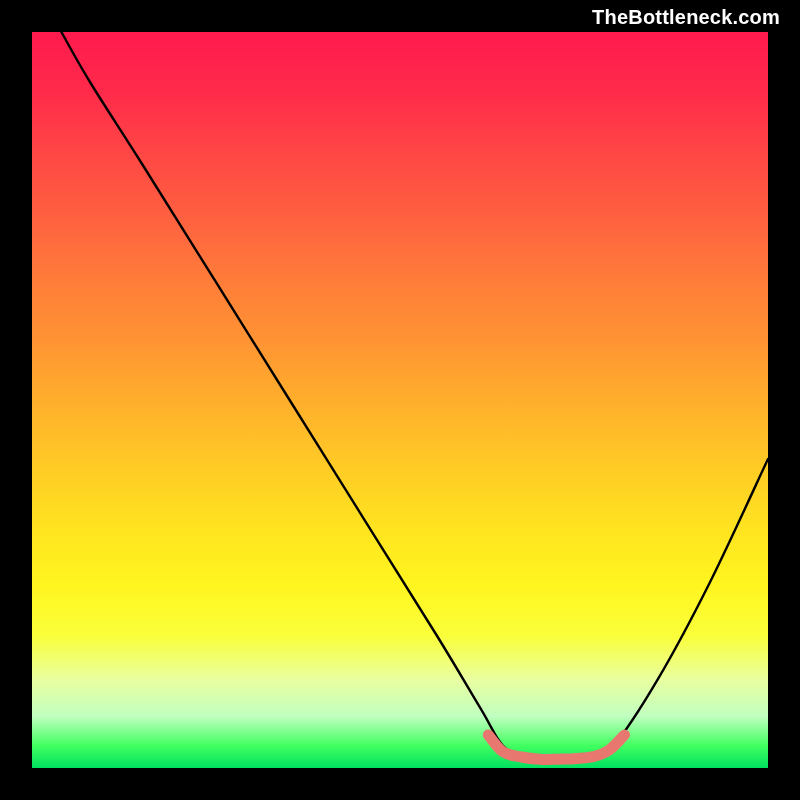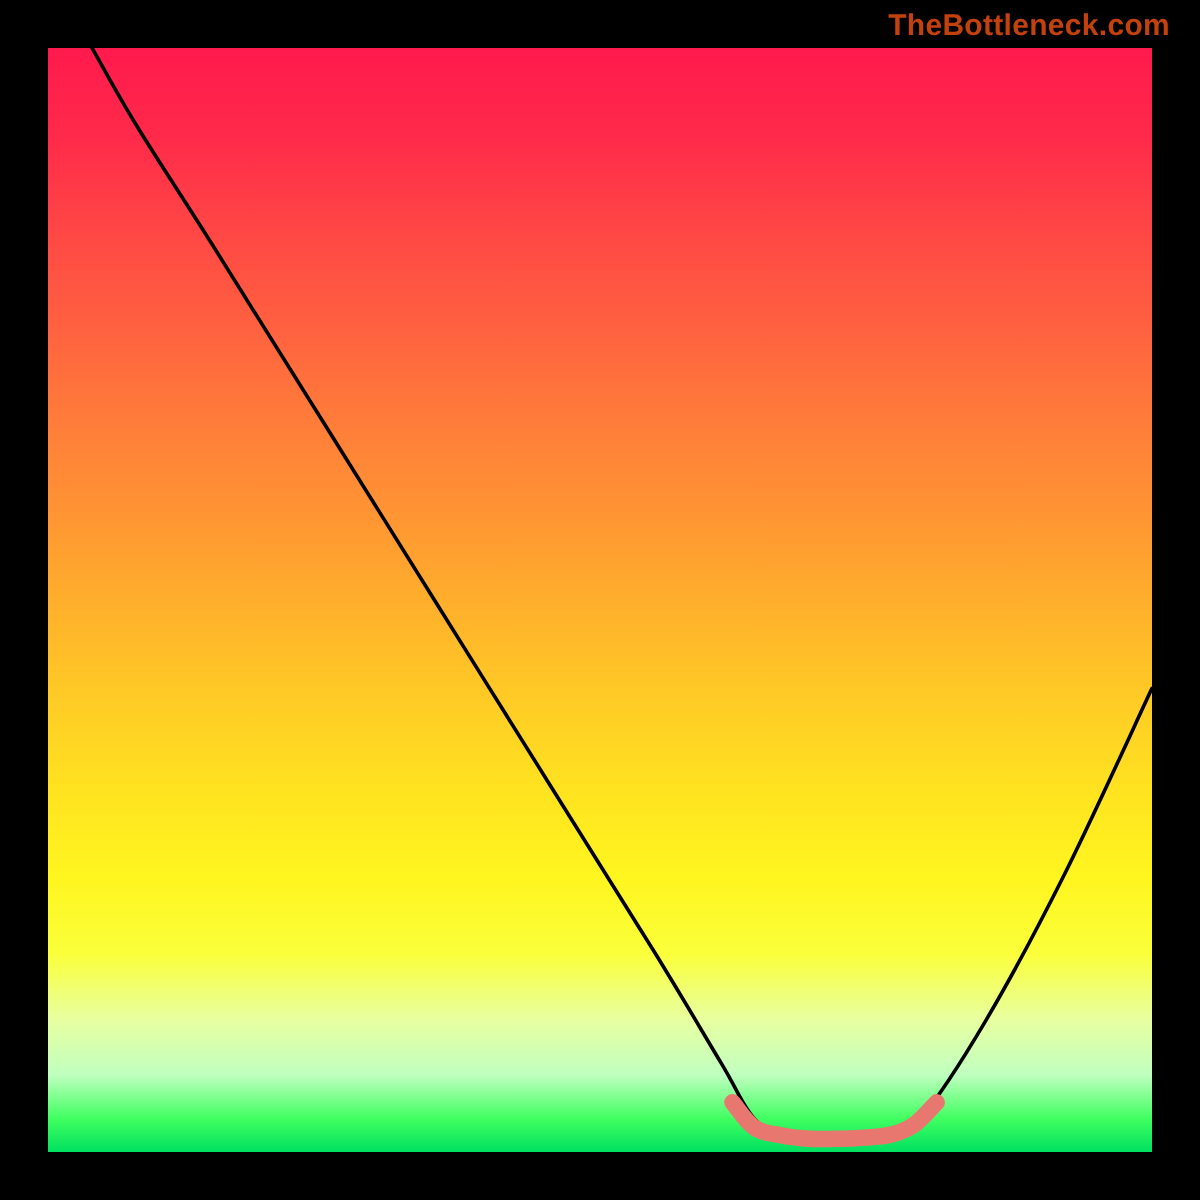--- a/index.html
+++ b/index.html
@@ -34,21 +34,21 @@
       #00e060 100%
     );
   }
   .watermark {
     position: absolute;
     top: 6px;
     right: 20px;
     font-family: Arial, Helvetica, sans-serif;
     font-size: 20px;
     font-weight: 600;
-    color: #c2410c;
+    color: #ffffff;
     letter-spacing: 0.2px;
   }
   svg.curve {
     position: absolute;
     left: 0;
     top: 0;
     width: 736px;
     height: 736px;
   }
 </style>

